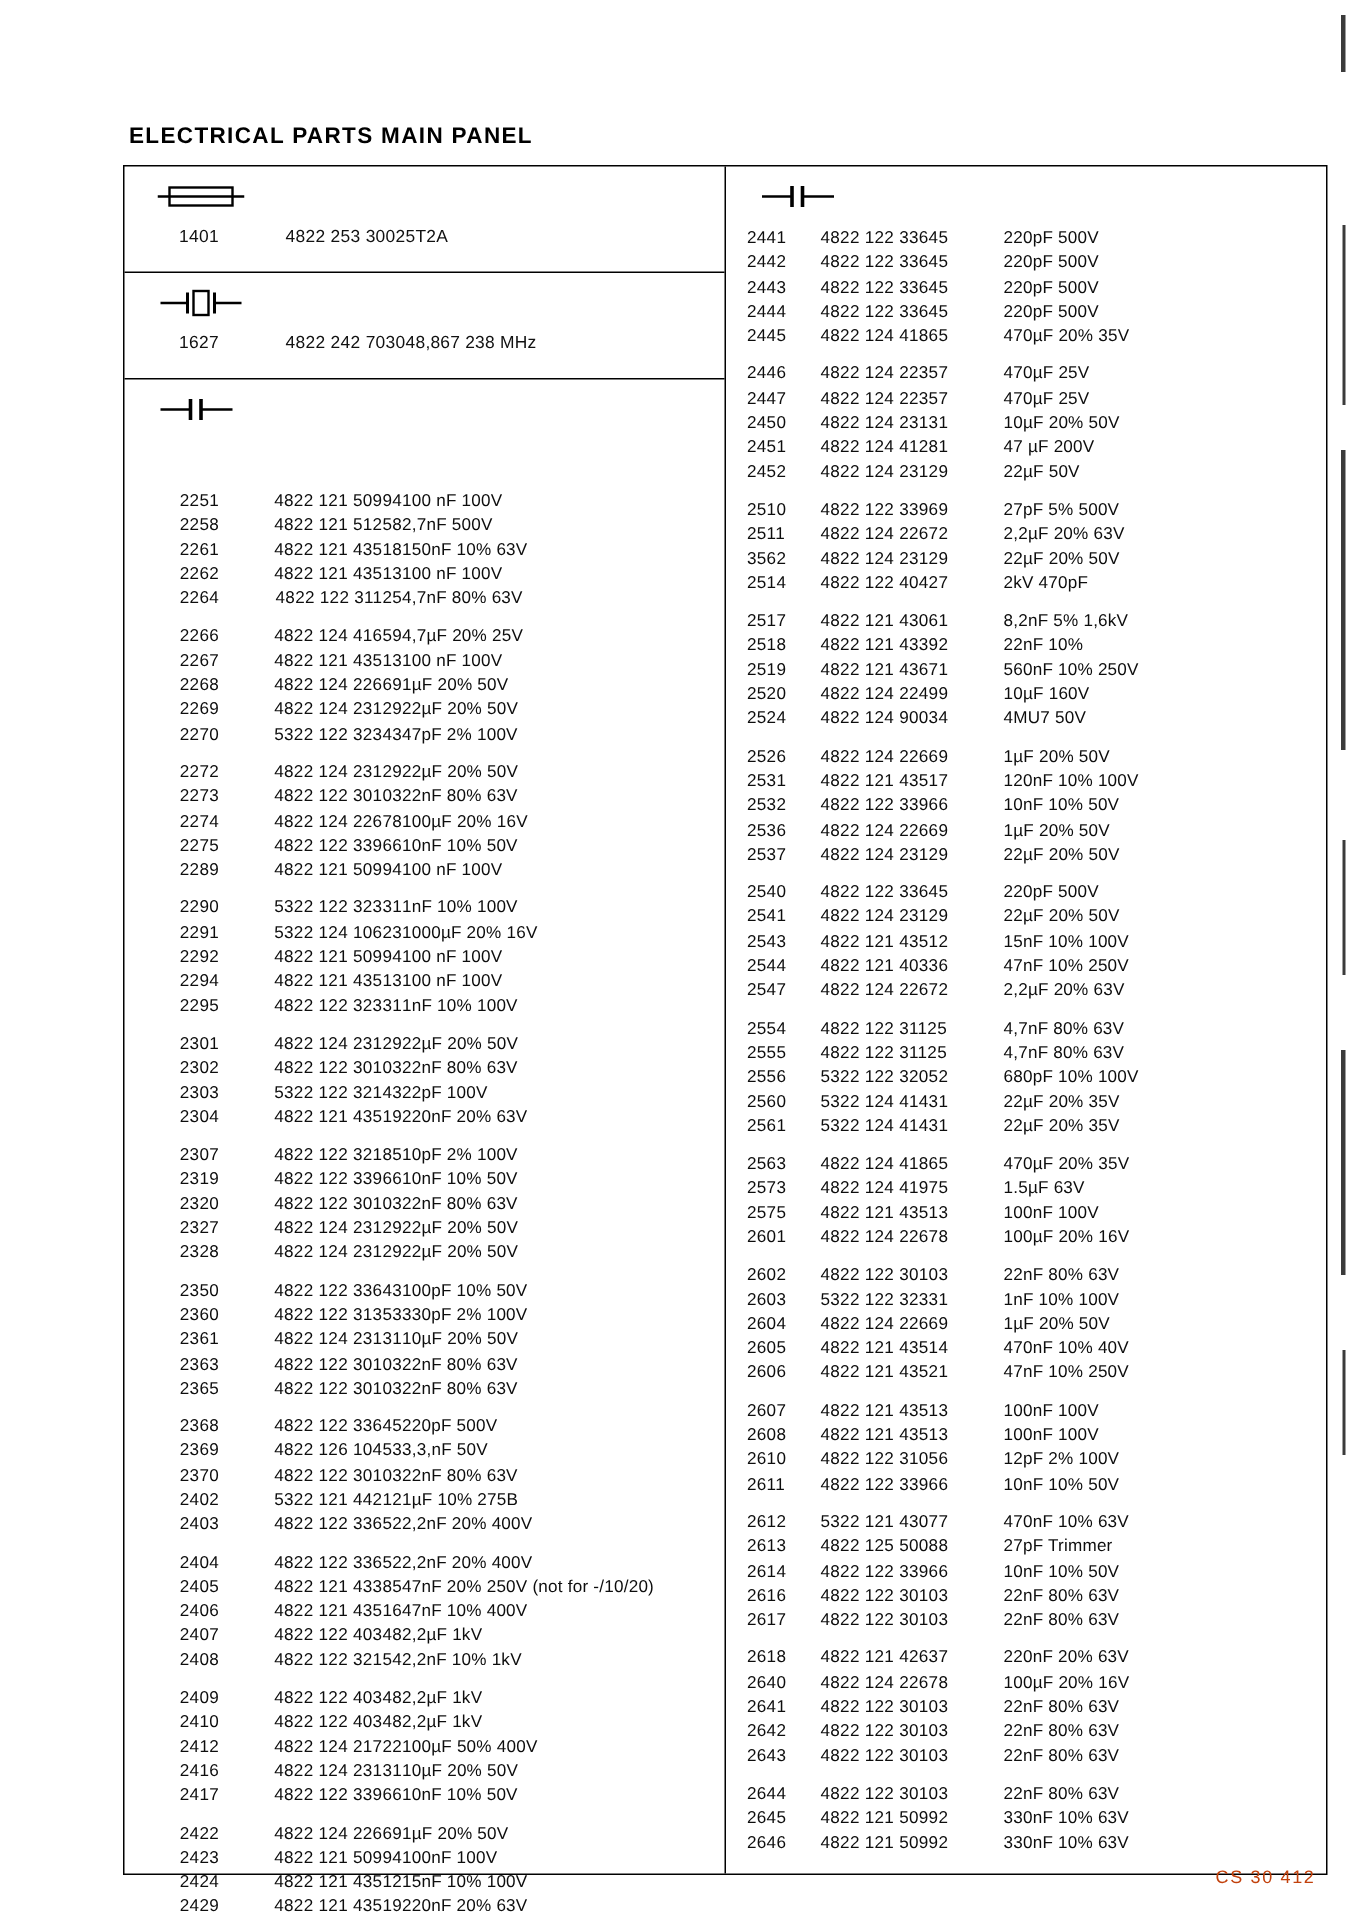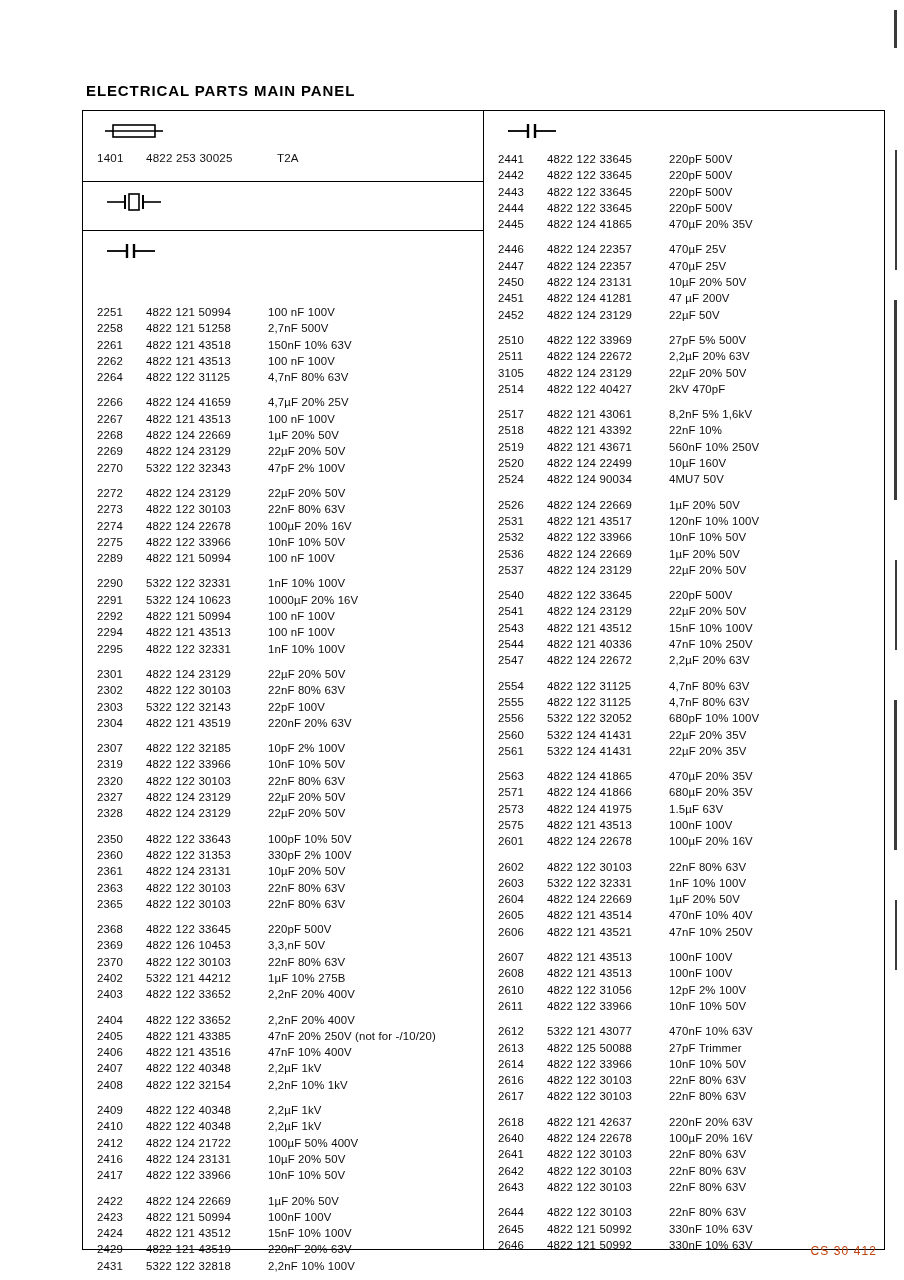--- a/index.html
+++ b/index.html
@@ -39,21 +39,21 @@
     border: 1.6px solid #000;
     box-sizing: border-box;
     display: flex;
   }
 
   .column {
     position: relative;
     box-sizing: border-box;
     height: 100%;
   }
-  .column-left  { width: 401px; border-right: 1.6px solid #000; }
+  .column-left  { width: 401px; border-right: 1.6px solid #000; text-align: right; }
   .column-right { width: 400px; }
 
   
   .section {
     position: relative;
     box-sizing: border-box;
     padding: 0;
   }
   .section.bordered { border-bottom: 1.5px solid #000; }
 
@@ -160,20 +160,25 @@
     <div class="section bordered">
       <div class="symbol-row">
         <svg class="sym" width="58" height="22" viewBox="0 0 58 22">
           <line x1="2" y1="11" x2="20" y2="11" stroke="#000" stroke-width="1.6"></line>
           <line x1="20" y1="4" x2="20" y2="18" stroke="#000" stroke-width="2"></line>
           <rect x="24" y="3" width="10" height="16" fill="none" stroke="#000" stroke-width="1.6"></rect>
           <line x1="38" y1="4" x2="38" y2="18" stroke="#000" stroke-width="2"></line>
           <line x1="38" y1="11" x2="56" y2="11" stroke="#000" stroke-width="1.6"></line>
         </svg>
       </div>
+      <div class="single-row">
+        <span class="c-item">1627</span>
+        <span class="c-code">4822 242 70304</span>
+        <span class="c-desc">8,867 238 MHz</span>
+      </div>
       <div style="height:8px"></div>
     </div>
 
     <div class="section">
       <div class="symbol-row">
         <svg class="sym" width="52" height="20" viewBox="0 0 52 20">
           <line x1="2" y1="10" x2="22" y2="10" stroke="#000" stroke-width="1.8"></line>
           <line x1="22" y1="3" x2="22" y2="17" stroke="#000" stroke-width="2.4"></line>
           <line x1="29" y1="3" x2="29" y2="17" stroke="#000" stroke-width="2.4"></line>
           <line x1="29" y1="10" x2="50" y2="10" stroke="#000" stroke-width="1.8"></line>
@@ -547,21 +552,21 @@
               <span class="c-item">2510</span>
               <span class="c-code">4822 122 33969</span>
               <span class="c-desc">27pF 5% 500V</span>
             </div>
             <div class="part-row">
               <span class="c-item">2511</span>
               <span class="c-code">4822 124 22672</span>
               <span class="c-desc">2,2µF 20% 63V</span>
             </div>
             <div class="part-row">
-              <span class="c-item">3105</span>
+              <span class="c-item">3562</span>
               <span class="c-code">4822 124 23129</span>
               <span class="c-desc">22µF 20% 50V</span>
             </div>
             <div class="part-row">
               <span class="c-item">2514</span>
               <span class="c-code">4822 122 40427</span>
               <span class="c-desc">2kV 470pF</span>
             </div>
           </div>
           <div class="group">
@@ -670,25 +675,20 @@
               <span class="c-item">2561</span>
               <span class="c-code">5322 124 41431</span>
               <span class="c-desc">22µF 20% 35V</span>
             </div>
           </div>
           <div class="group">
             <div class="part-row">
               <span class="c-item">2563</span>
               <span class="c-code">4822 124 41865</span>
               <span class="c-desc">470µF 20% 35V</span>
-            </div>
-            <div class="part-row">
-              <span class="c-item">2571</span>
-              <span class="c-code">4822 124 41866</span>
-              <span class="c-desc">680µF 20% 35V</span>
             </div>
             <div class="part-row">
               <span class="c-item">2573</span>
               <span class="c-code">4822 124 41975</span>
               <span class="c-desc">1.5µF 63V</span>
             </div>
             <div class="part-row">
               <span class="c-item">2575</span>
               <span class="c-code">4822 121 43513</span>
               <span class="c-desc">100nF 100V</span>

